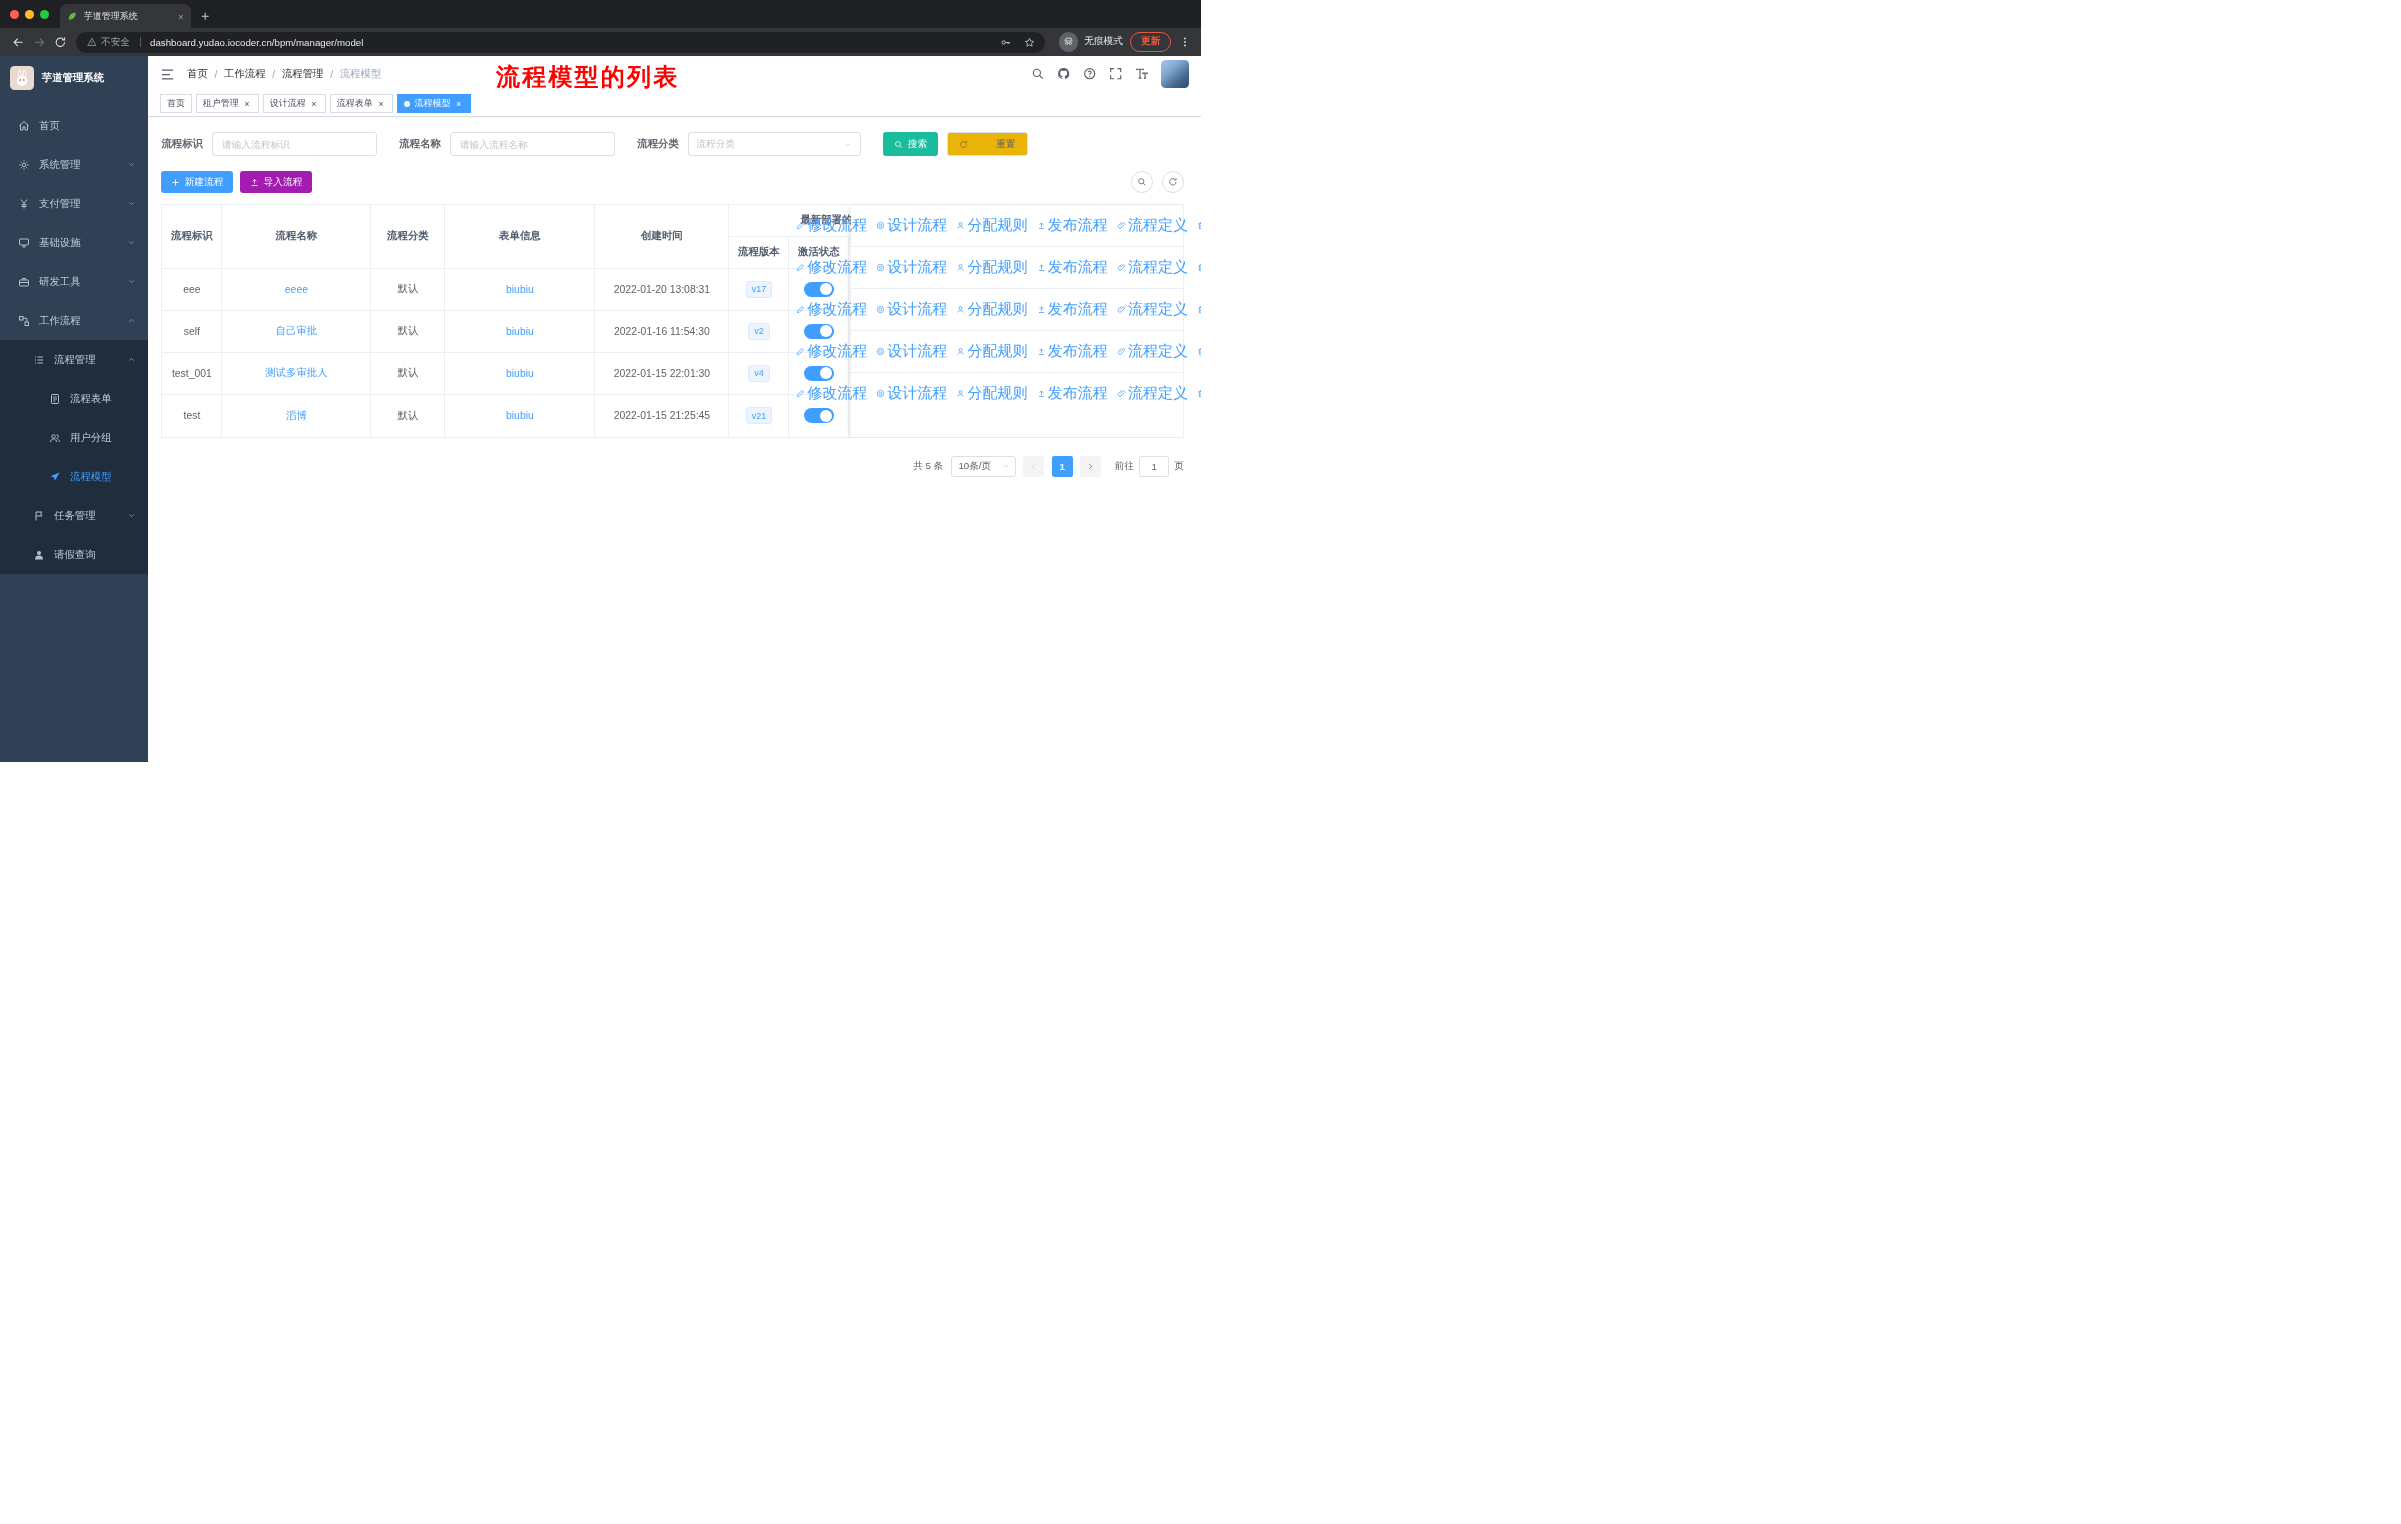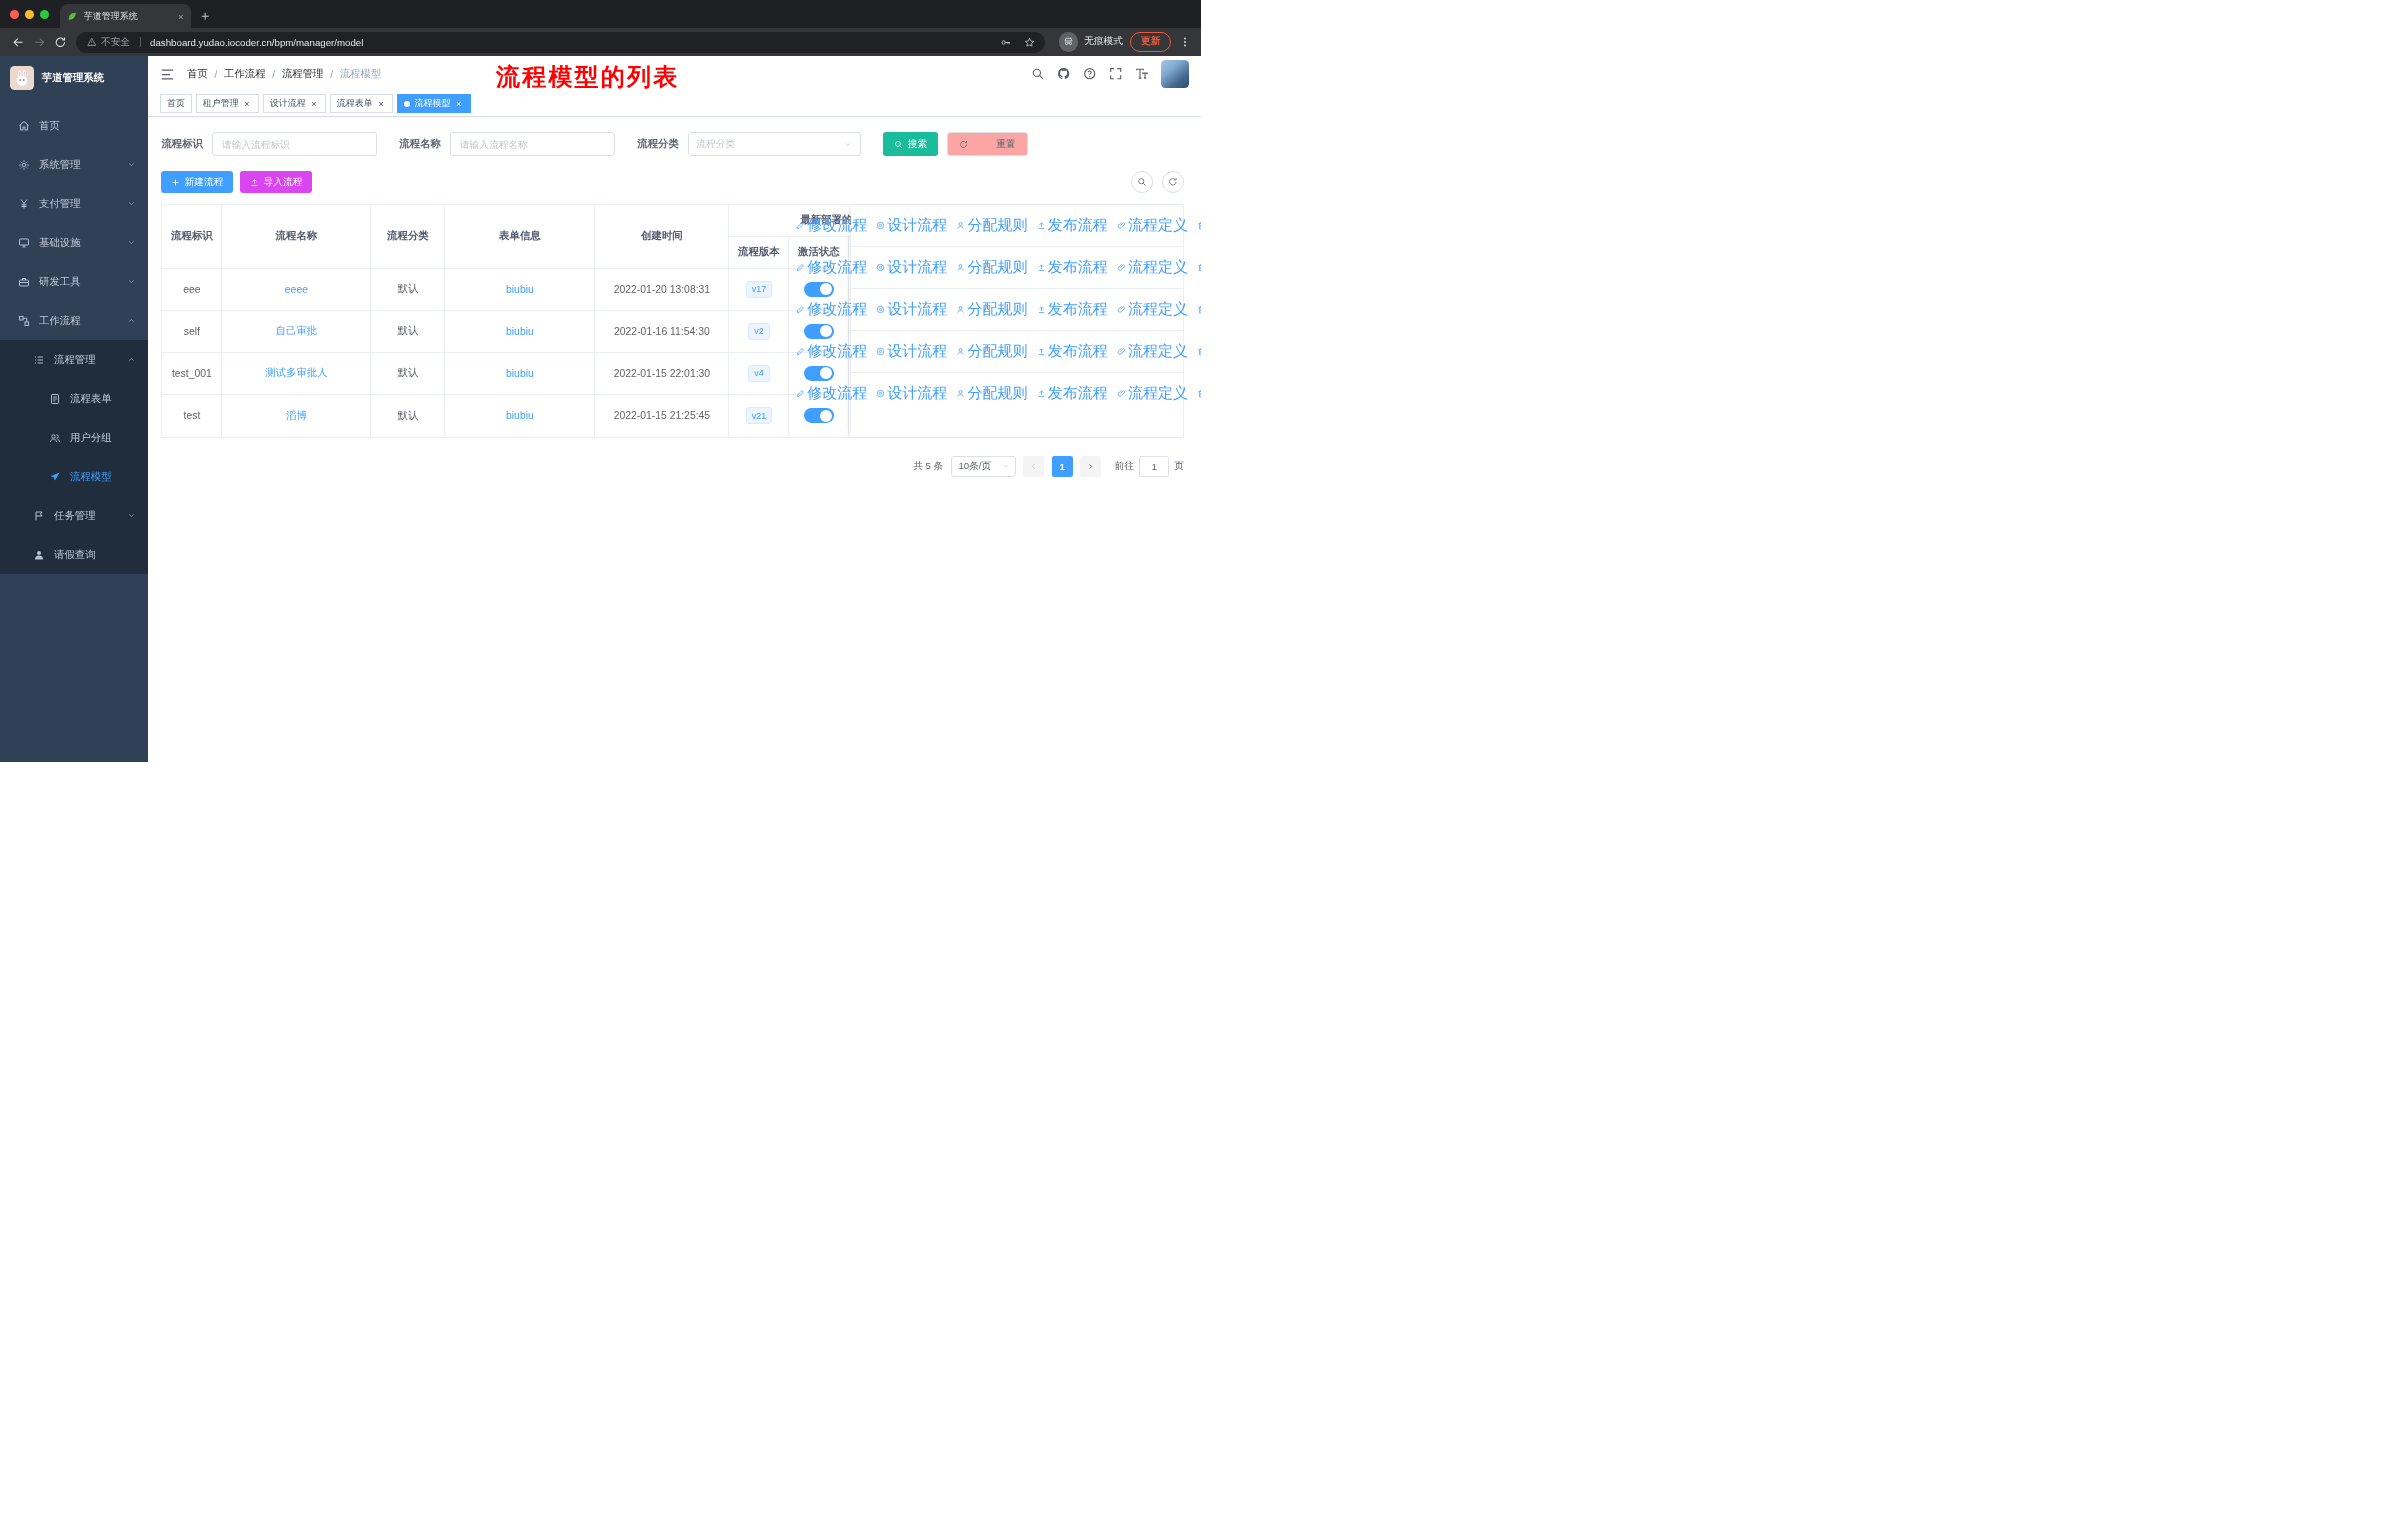--- a/index.html
+++ b/index.html
@@ -73,24 +73,24 @@
 .filters{display:flex;align-items:center;gap:9px;}
 .f-label{font-weight:700;color:#5E6670;font-size:10.4px;white-space:nowrap;}
 .f-input{width:165px;height:24px;border:0.7px solid #DCDFE6;border-radius:3px;padding:0 9px;font-size:9.7px;color:#606266;outline:none;}
 .f-input::placeholder{color:#C0C4CC;}
 .f-select{width:173px;height:24px;border:0.7px solid #DCDFE6;border-radius:3px;padding:0 7.4px;display:flex;align-items:center;justify-content:space-between;color:#C0C4CC;font-size:9.7px;cursor:pointer;}
 .f-select .chev{color:#C0C4CC;font-size:9px;}
 .gap-lg{margin-left:13.4px;}
 .btn{display:inline-flex;align-items:center;gap:4.5px;height:24px;padding:0 11px;border-radius:3px;font-size:9.7px;cursor:pointer;border:none;}
 .btn .bic{font-size:9px;}
 .btn-search{background:var(--teal,#1ABC9C);color:#fff;}
-.btn-reset{background:#fca5a5;border:0.7px solid #DCDFE6;color:#606266;gap:28px;}
+.btn-reset{background:#eab308;border:0.7px solid #DCDFE6;color:#606266;gap:28px;}
 .actions-row{margin-top:15px;display:flex;align-items:center;}
 .btn-primary{background:var(--primary,#409EFF);color:#fff;height:22px;padding:0 9.7px;}
-.btn-gray{background:#d946ef;color:#fff;height:22px;padding:0 9.7px;margin-left:7.4px;}
+.btn-gray{background:#a21caf;color:#fff;height:22px;padding:0 9.7px;margin-left:7.4px;}
 .row-tools{margin-left:auto;display:flex;gap:9px;}
 .circ{width:22px;height:22px;border:0.7px solid #DCDFE6;border-radius:50%;display:flex;align-items:center;justify-content:center;color:#606266;font-size:9.7px;cursor:pointer;background:#fff;}
 
 
 .table{margin-top:10.4px;position:relative;border:0.7px solid #EBEEF5;font-size:10.4px;}
 .thead{display:flex;color:#515A6E;font-weight:600;}
 .th{height:64px;display:flex;align-items:center;justify-content:center;border-right:0.7px solid #EBEEF5;border-bottom:0.7px solid #EBEEF5;}
 .group{flex:1;display:flex;flex-direction:column;min-width:0;}
 .gtop{height:32px;display:flex;align-items:center;border-bottom:0.7px solid #EBEEF5;padding-left:71px;white-space:nowrap;overflow:hidden;}
 .gbot{display:flex;height:32px;}

